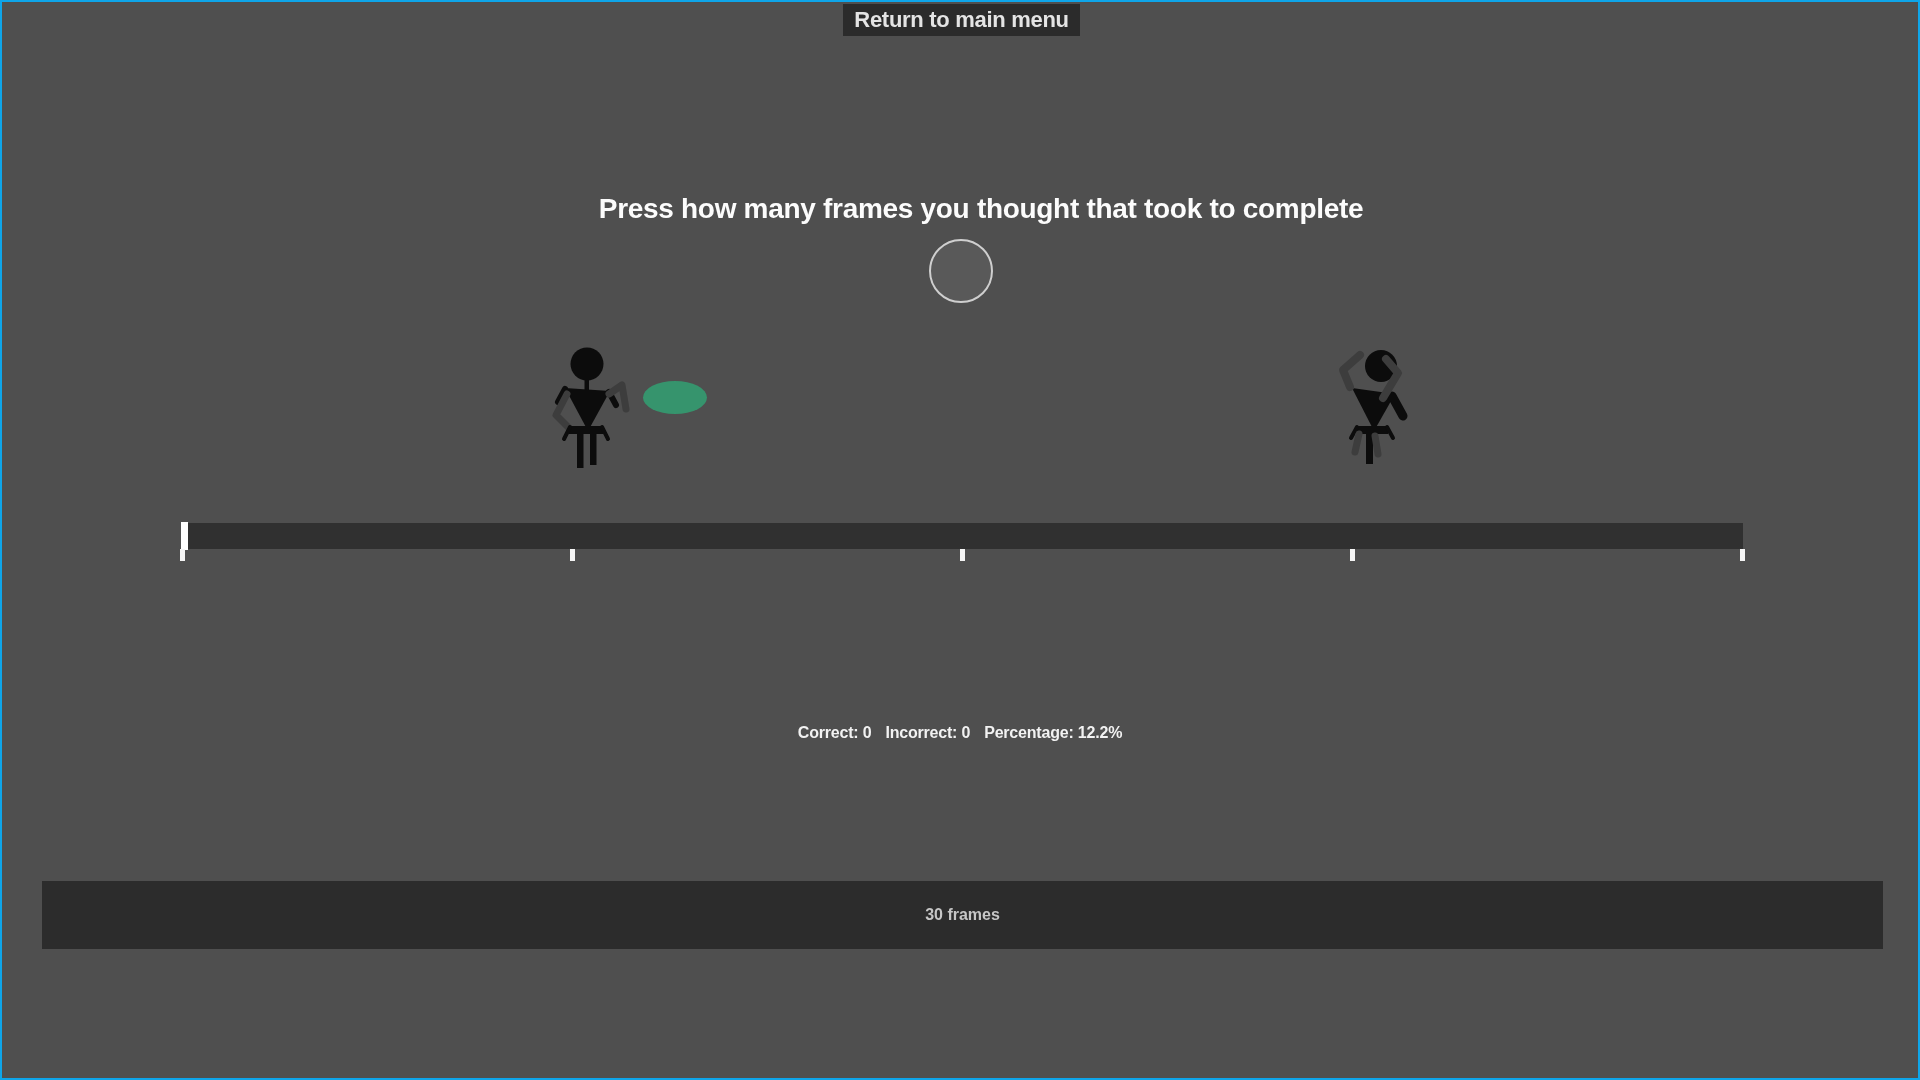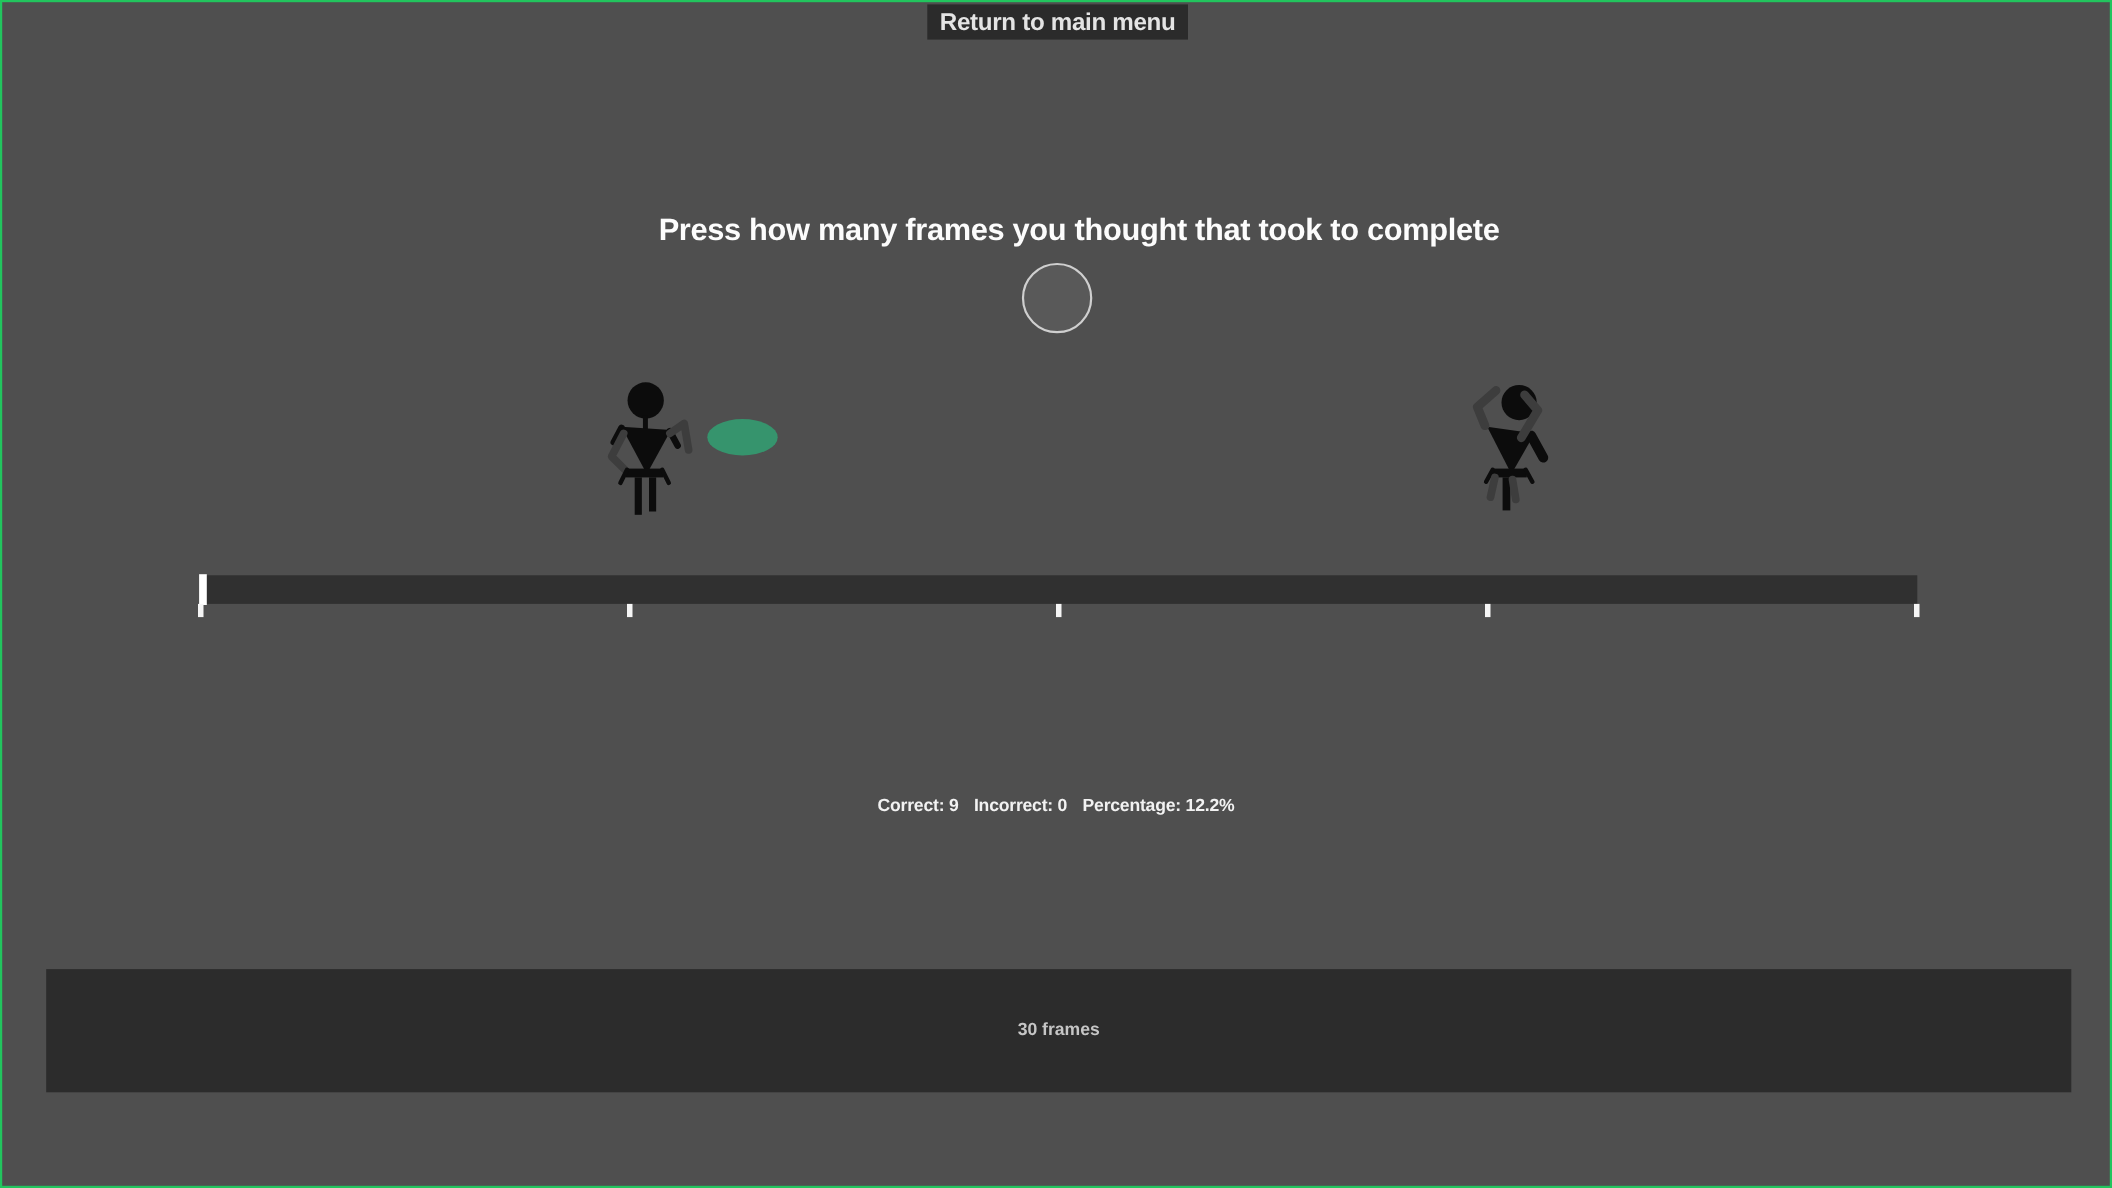--- a/index.html
+++ b/index.html
@@ -6,21 +6,21 @@
     margin: 0;
     padding: 0;
     background: #4f4f4f;
     font-family: "Liberation Sans", "DejaVu Sans", sans-serif;
   }
   .screen {
     position: relative;
     width: 1920px;
     height: 1080px;
     background: #4f4f4f;
-    border: 2px solid #22c55e;
+    border: 2px solid #0ea5e9;
     box-sizing: border-box;
     overflow: hidden;
   }
   .return-btn {
     position: absolute;
     left: 841px;
     top: 2px;
     width: 237px;
     height: 32px;
     background: #2b2b2b;
@@ -120,21 +120,21 @@
     color: #c6c6c6;
     font-size: 16px;
     font-weight: 600;
     display: flex;
     align-items: center;
     justify-content: center;
     cursor: pointer;
     user-select: none;
   }
   .answer-btn.b0 { top: 783px; height: 90px; }
-  .answer-btn.b1 { top: 879px; height: 112px; }
+  .answer-btn.b1 { top: 879px; height: 68px; }
   .answer-btn.b2 { top: 975px; height: 93px; }
 </style>
 </head>
 <body>
 
 <div class="screen">
 
   <div class="return-btn">Return to main menu</div>
 
   <div class="prompt">Press how many frames you thought that took to complete</div>
@@ -174,20 +174,20 @@
 
   <div class="timeline-bar"></div>
   <div class="playhead"></div>
   <div class="tick t0"></div>
   <div class="tick t1"></div>
   <div class="tick t2"></div>
   <div class="tick t3"></div>
   <div class="tick t4"></div>
 
   <div class="stats">
-    <span>Correct: 9</span>
+    <span>Correct: 0</span>
     <span>Incorrect: 0</span>
     <span>Percentage: 12.2%</span>
   </div>
 
   <div class="answer-btn b1">30 frames</div>
 
 </div>
 
 </body></html>

